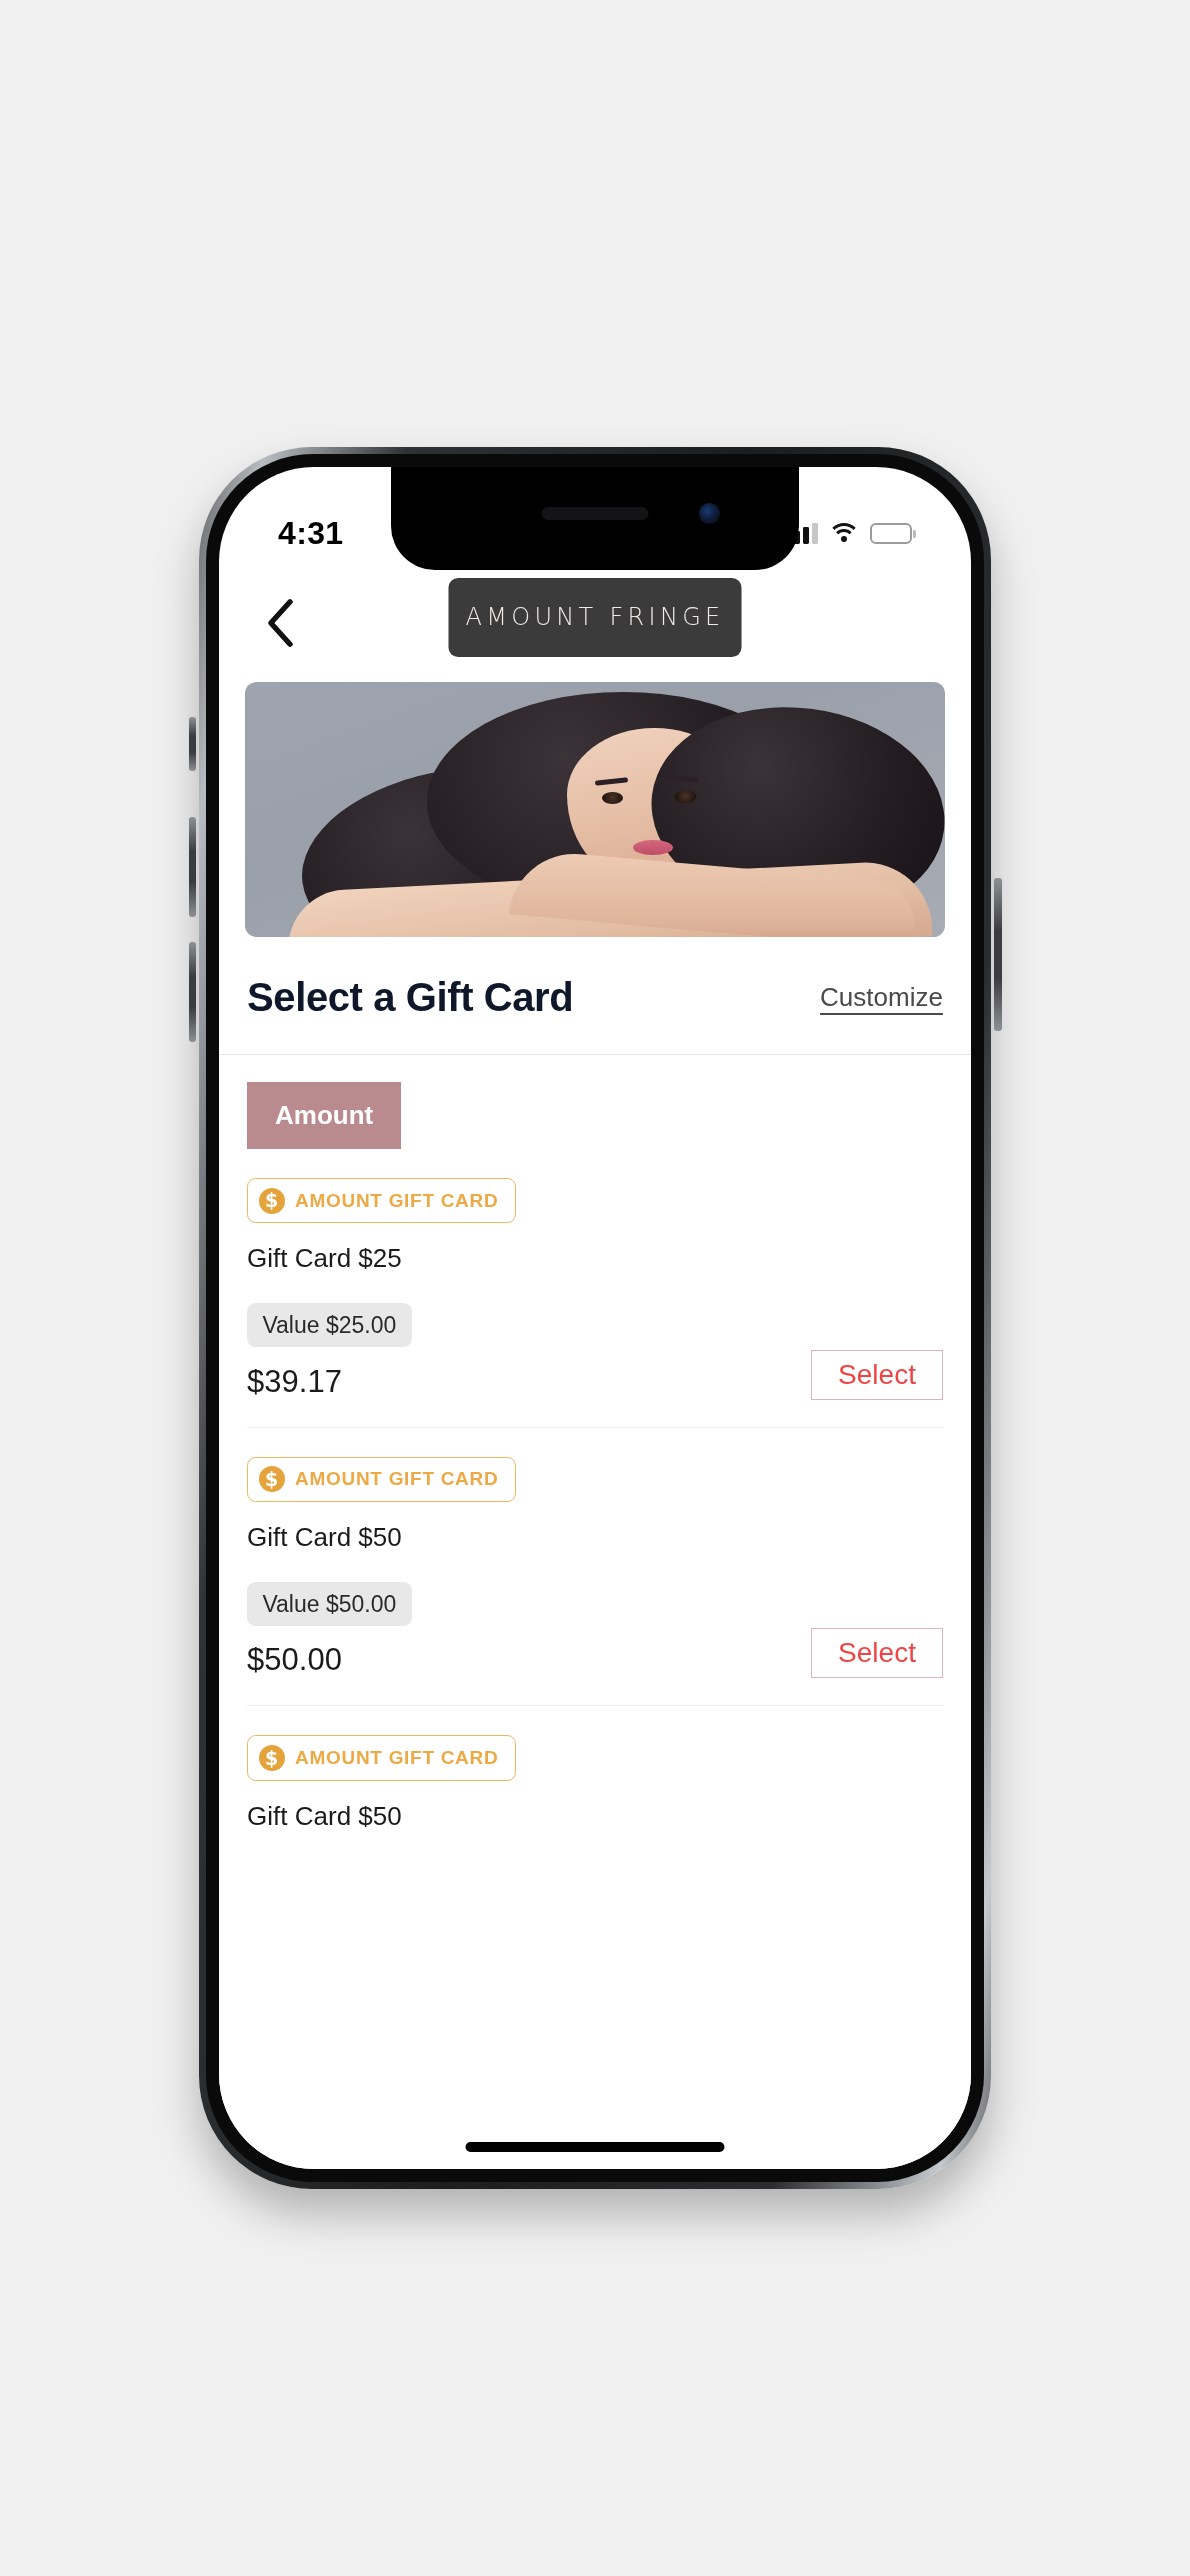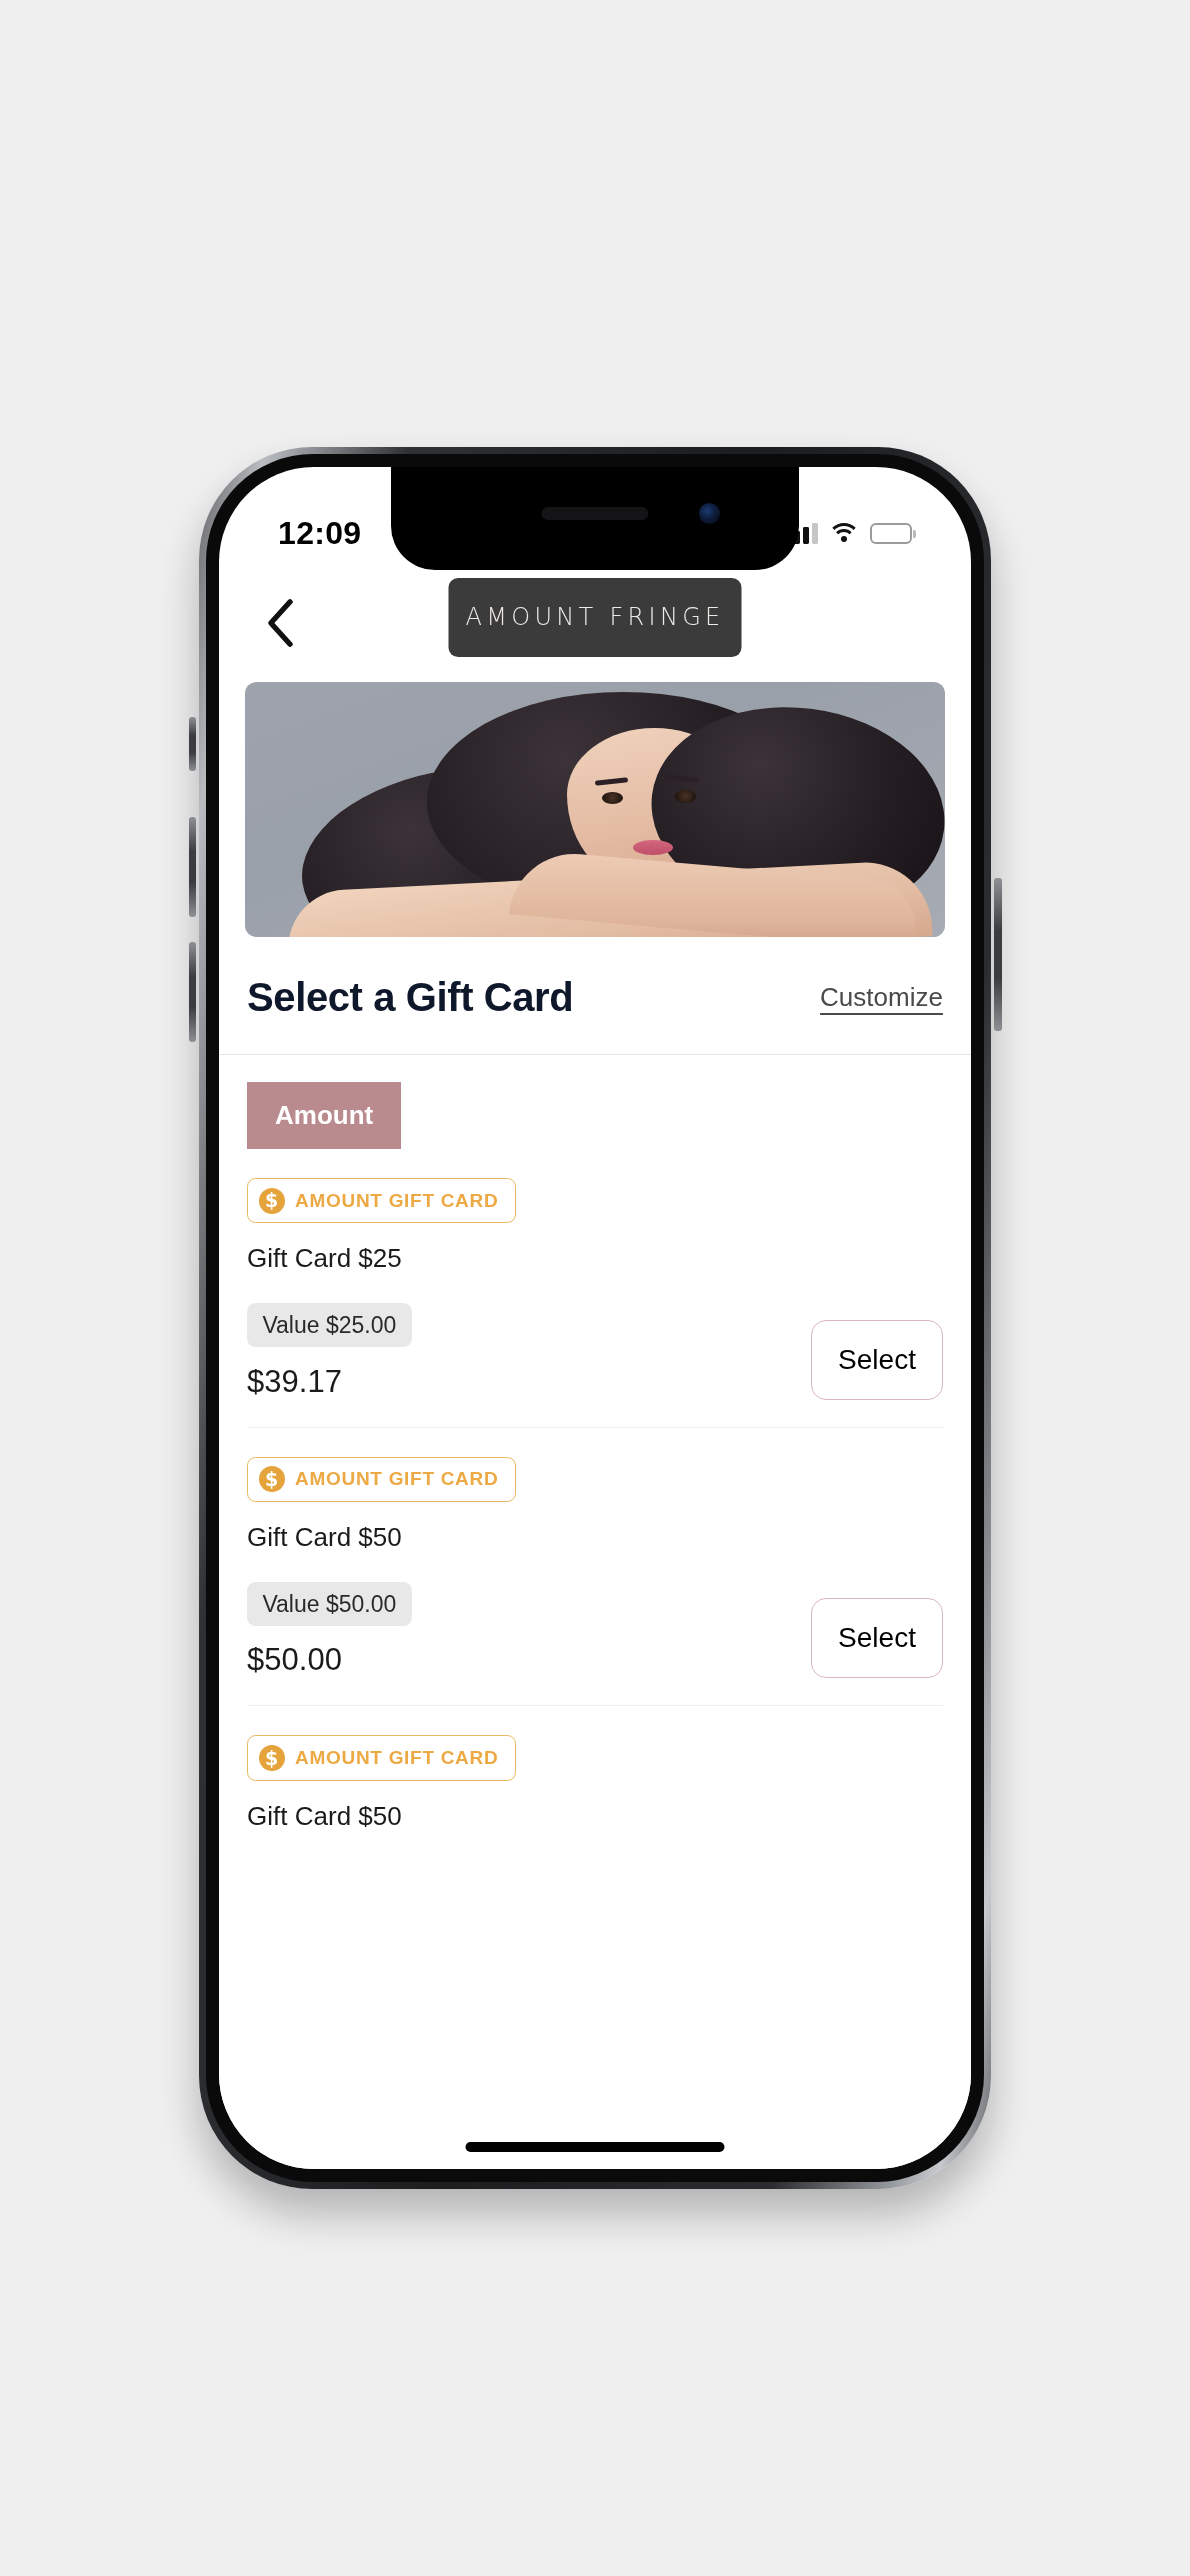--- a/index.html
+++ b/index.html
@@ -175,22 +175,22 @@
 
   .gc-row { display:flex; align-items: flex-end; justify-content: space-between; margin-top: 29px; }
   .gc-left { display:flex; flex-direction: column; gap: 16.3px; }
   .gc-value-chip {
     align-self: flex-start;
     background: #e8e8e9; color: #2a2a2a;
     font-size: 23px; border-radius: 8.6px; padding: 8.6px 15.3px;
   }
   .gc-price { font-size: 31px; color: #1b1b1b; }
   .gc-select {
-    border: 1.9px solid #d8b6bb; color: #000000; background: #fff;
-    font-size: 28px; border-radius: 15px; padding: 23px 26px;
+    border: 1.9px solid #d8b6bb; color: #ef4444; background: #fff;
+    font-size: 28px; border-radius: 0; padding: 8px 26px;
     font-family: "Liberation Sans", sans-serif;
   }
 
   
   #home-indicator {
     position:absolute; bottom: 17px; left: 50%; transform: translateX(-50%);
     width: 259px; height: 9.6px; border-radius: 5.8px; background: #000; z-index: 40;
   }
 </style>
 </head>
@@ -206,21 +206,21 @@
 
     <div id="phone-inner">
       <div id="screen">
 
         <div id="notch">
           <div id="speaker"></div>
           <div id="frontcam"></div>
         </div>
 
         <div id="statusbar">
-          <div id="status-time">12:09</div>
+          <div id="status-time">4:31</div>
           <div id="status-right">
             <span class="bars">
                 <i></i>
                 <i></i>
                 <i></i>
                 <i></i>
               </span>
             <span class="wifi">
                 <span></span>
               </span>

